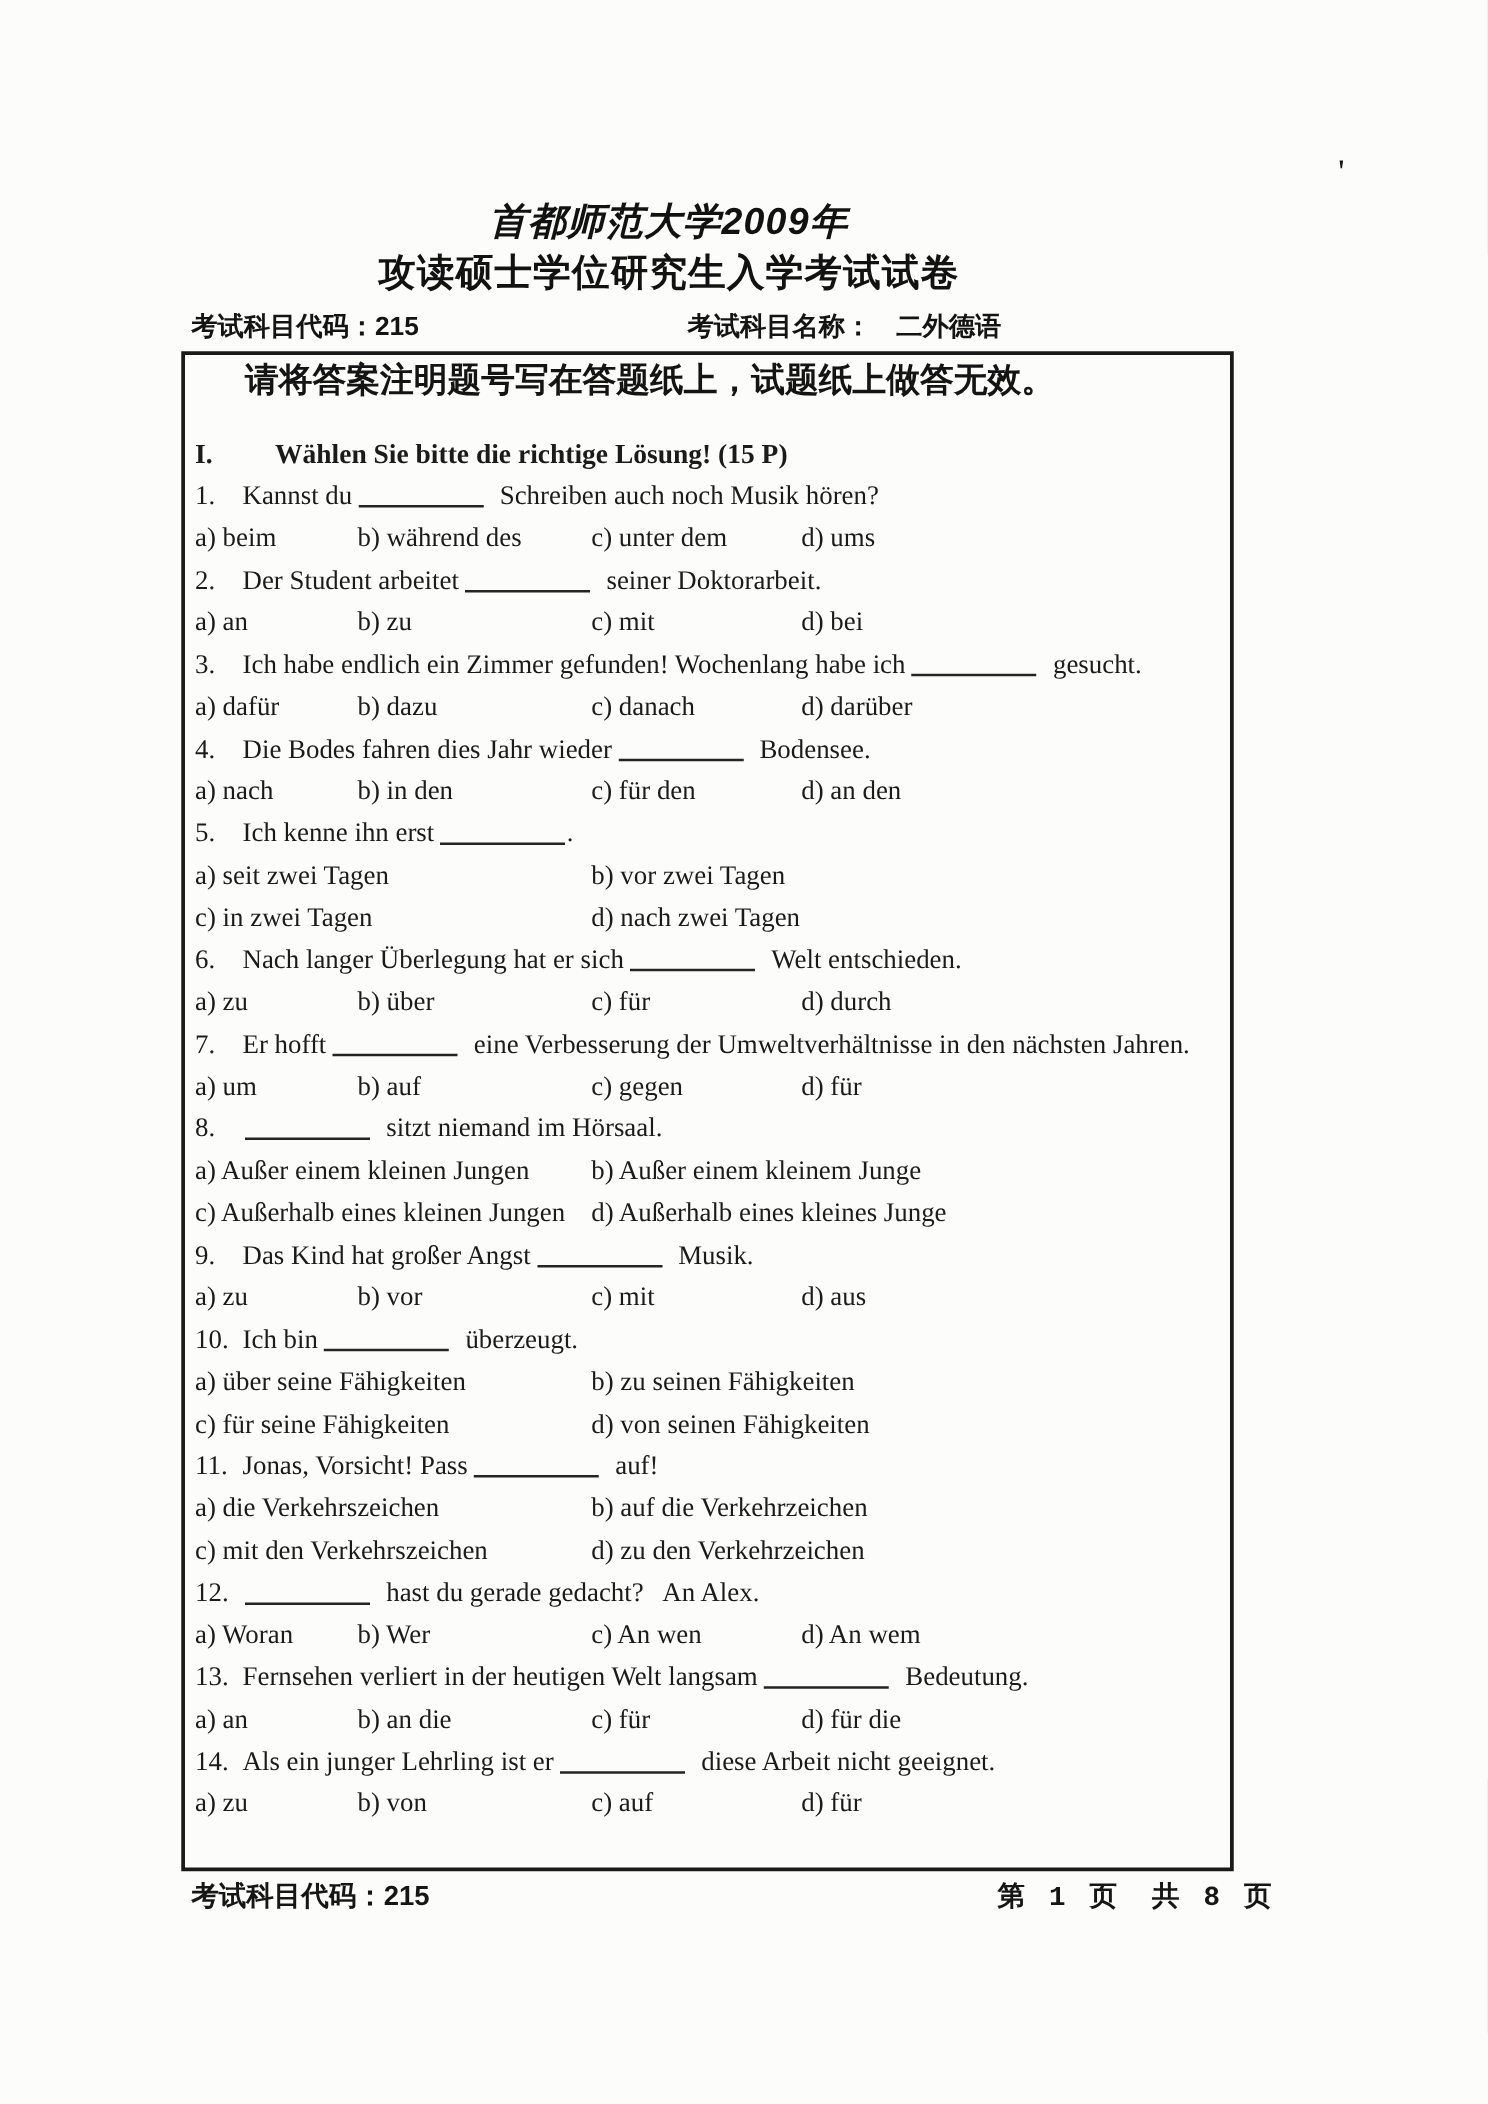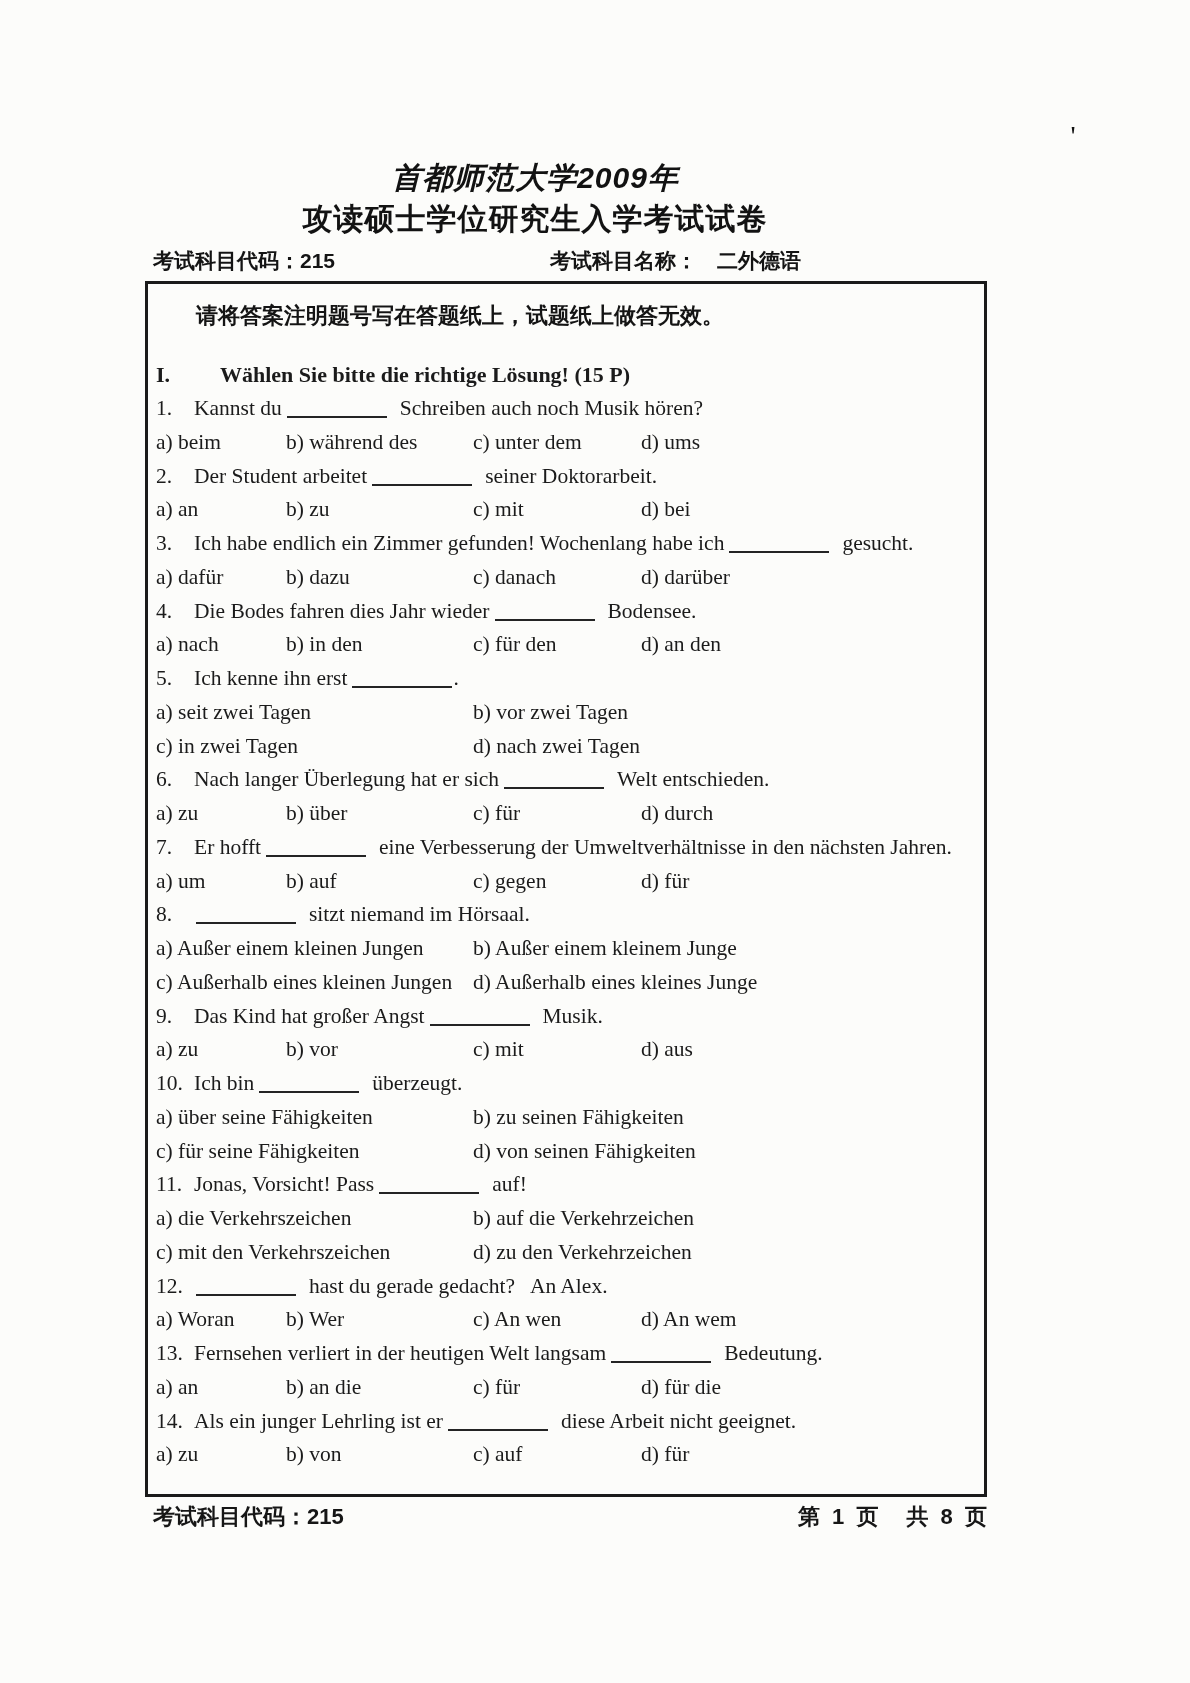--- a/index.html
+++ b/index.html
@@ -39,23 +39,23 @@
   .info-value { margin-left:20px; }
   
   .main-box {
     position:absolute; left:145px; top:281px;
     width:842px; height:1216px;
     border:3px solid #1a1a1a;
     box-sizing:border-box;
     background:transparent;
   }
   .notice {
-    margin-top:12px; padding-left:48px;
-    font-family:"Liberation Sans", sans-serif;
-    font-weight:700; font-size:22px; line-height:40px;
+    padding-left:48px;
+    font-family:"Liberation Sans", sans-serif;
+    font-weight:700; font-size:27px; line-height:40px;
     color:#141414; white-space:nowrap;
   }
   .row {
     height:33.75px;
     display:flex; align-items:center;
     padding-left:8px;
     font-size:21.5px;
     white-space:nowrap;
   }
   .heading { margin-top:22px; font-weight:700; font-size:22px; }
@@ -73,21 +73,21 @@
   .row.opts { display:grid; align-items:center; }
   .row.opts.four { grid-template-columns:130px 187px 168px auto; }
   .row.opts.two  { grid-template-columns:317px auto; }
   
   .footer {
     position:absolute; left:145px; top:1502px; width:980px; height:30px;
     font-family:"Liberation Sans", sans-serif;
     font-weight:700; font-size:22px; color:#161616;
   }
   .footer-left { position:absolute; left:8px; top:0; }
-  .footer-right { position:absolute; left:653px; top:0; letter-spacing:3px; }
+  .footer-right { position:absolute; left:653px; top:0; letter-spacing:3px;font-family:Liberation Mono, monospace; }
 </style>
 </head>
 <body>
 
 <div class="page">
 
   <span class="scan-mark">'</span>
 
   <div class="header">
     <div class="title1">首都师范大学2009年</div>

